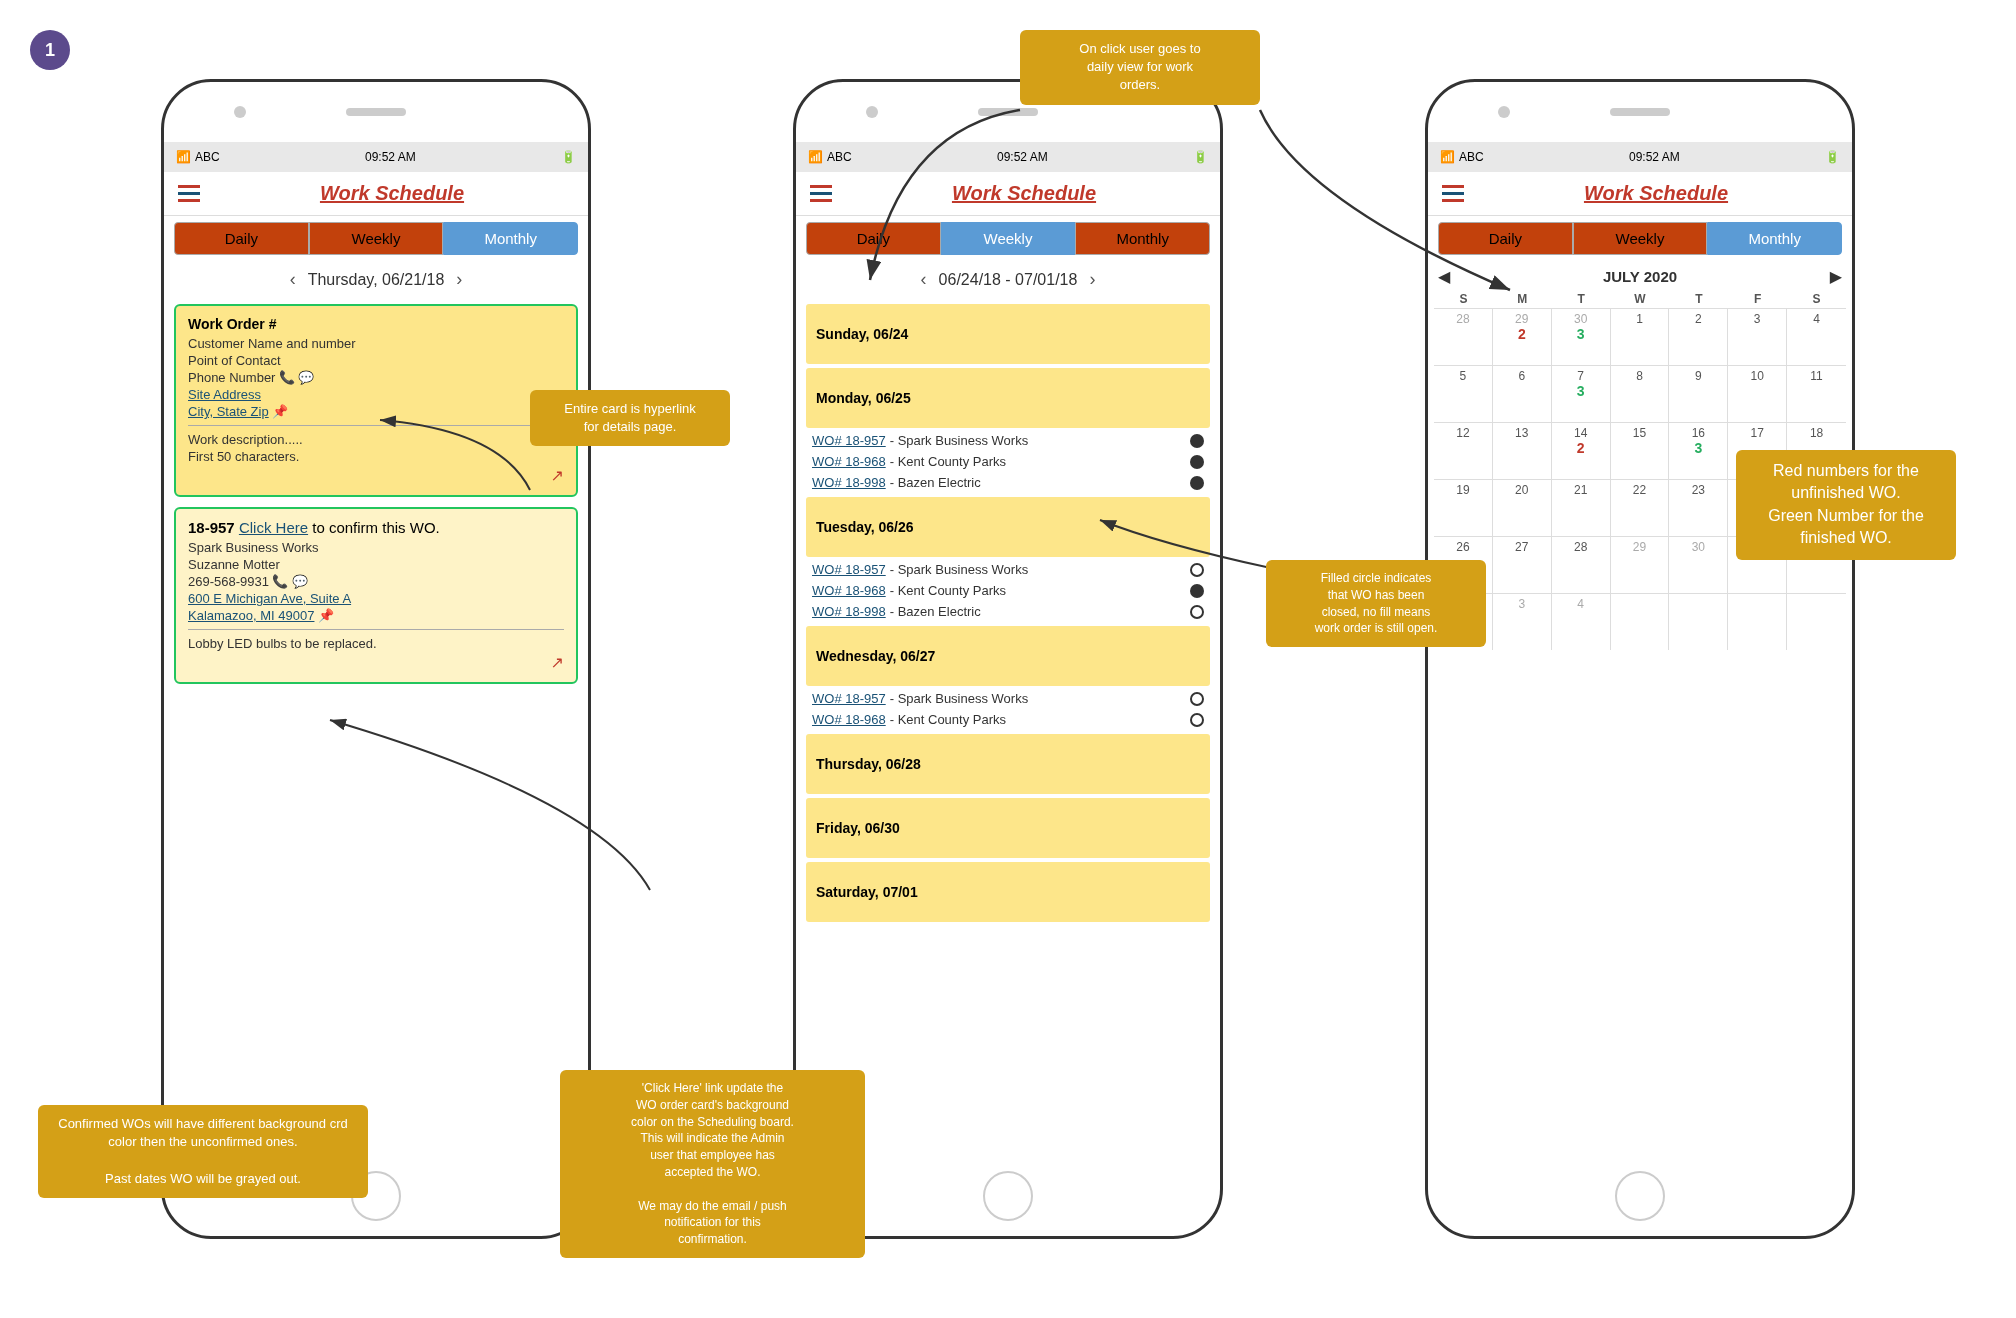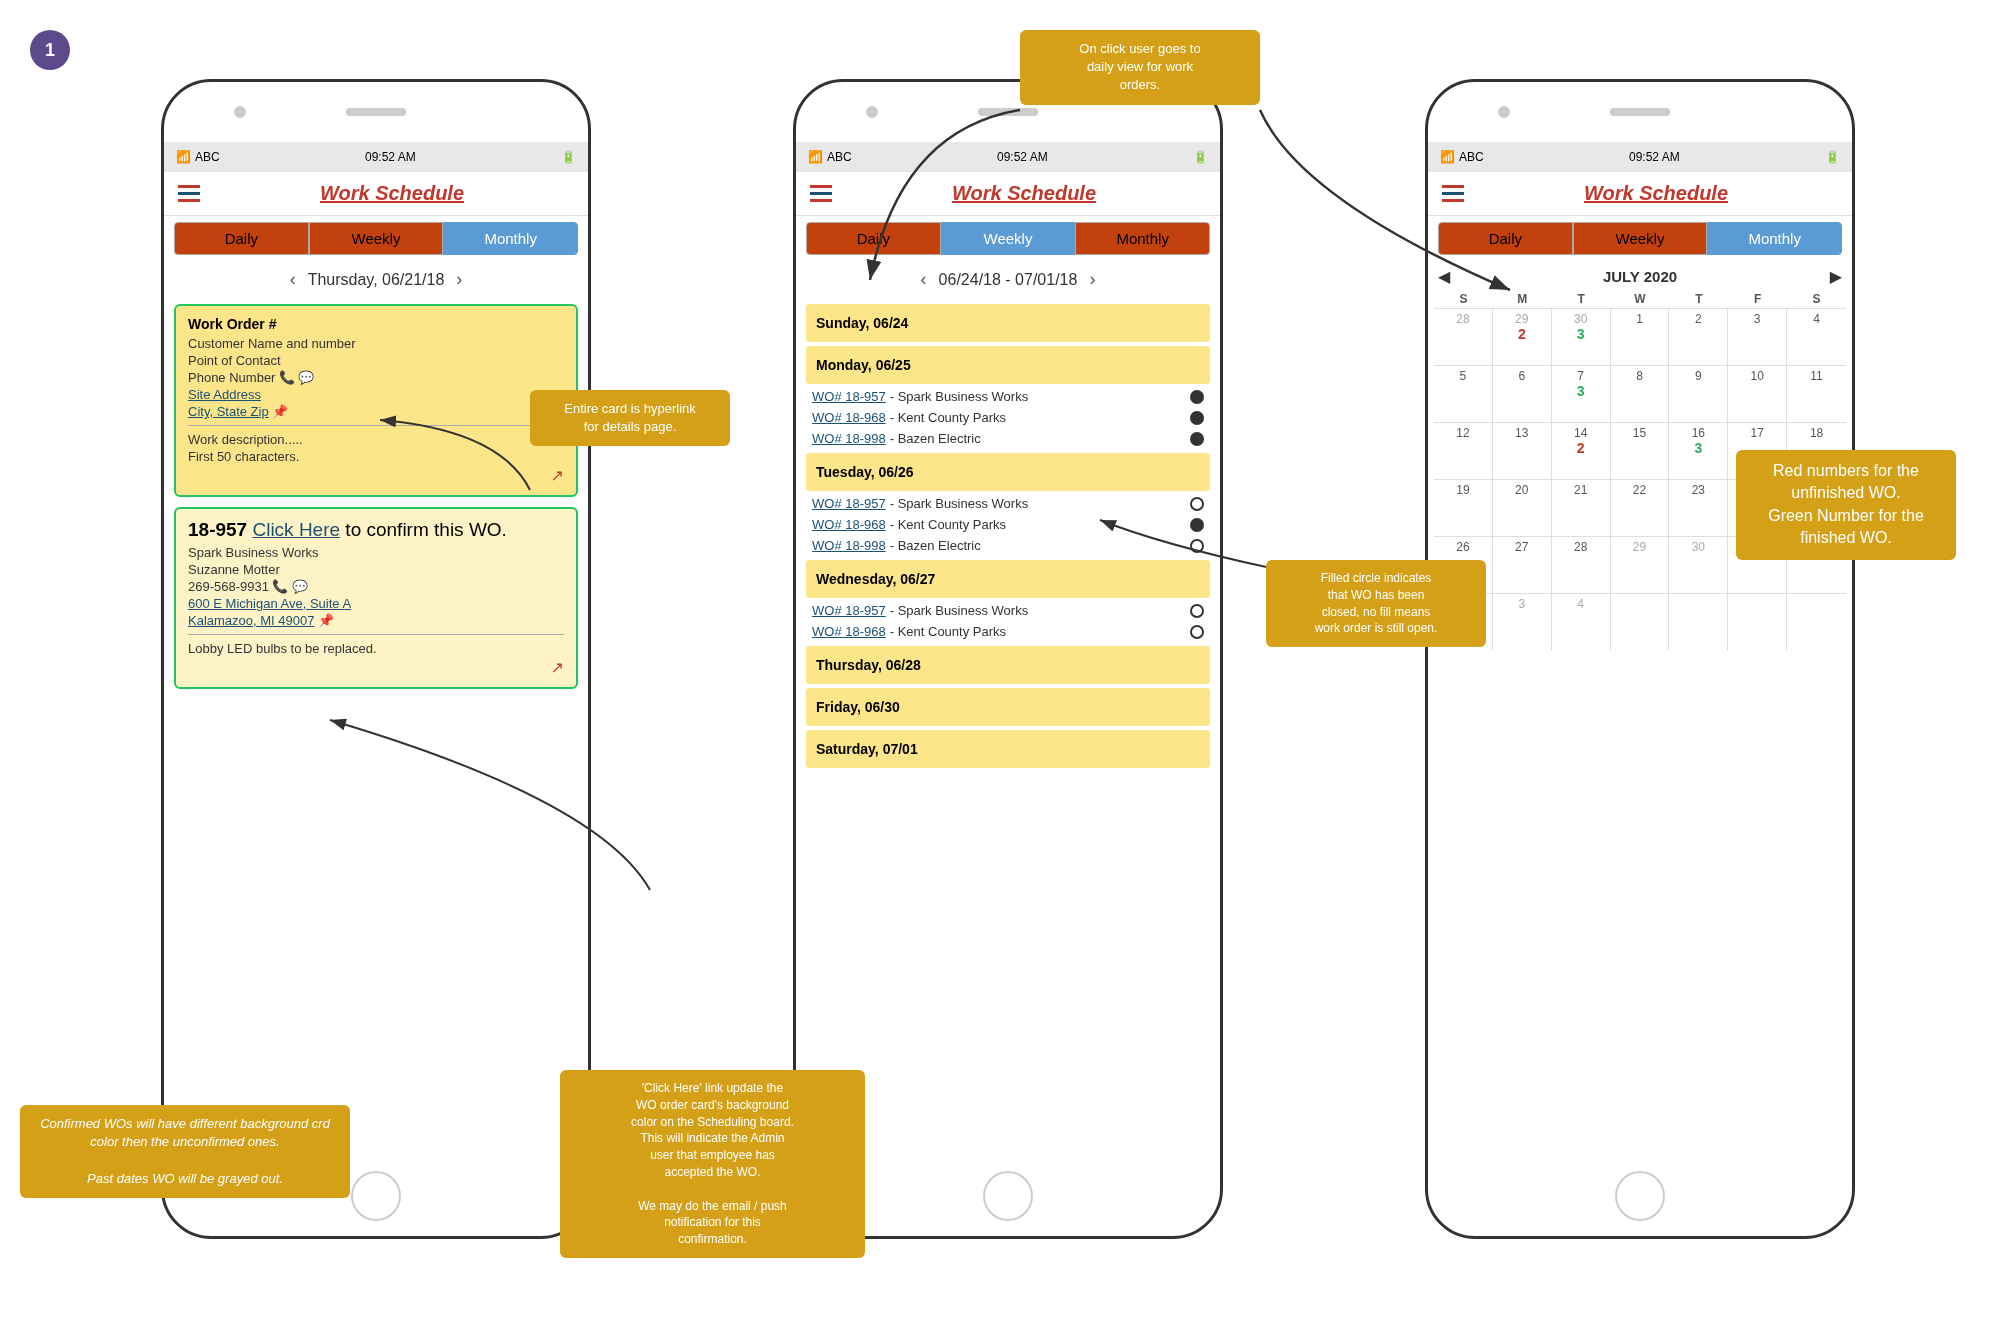--- a/index.html
+++ b/index.html
@@ -191,40 +191,40 @@
 
     .wo-card-title {
       font-weight: bold;
       font-size: 14px;
       margin-bottom: 4px;
     }
 
     .wo-card-row { margin-bottom: 2px; color: #333; }
     .wo-card-link { color: #1a5276; text-decoration: underline; }
 
-    .wo-confirm-text { font-size: 19px; margin-bottom: 4px; }
+    .wo-confirm-text { font-size: 15px; margin-bottom: 4px; }
     .wo-confirm-link { color: #1a5276; text-decoration: underline; }
 
     .wo-card-divider {
       border: none;
       border-top: 1px solid #aaa;
       margin: 6px 0;
     }
 
     .wo-card-footer {
       display: flex;
       justify-content: flex-end;
     }
 
     .arrow-icon { color: #c0392b; font-size: 16px; }
 
     
     .week-day-header {
       background: #fde68a;
-      padding: 11px 10px;
+      padding: 22px 10px;
       font-size: 14px;
       font-weight: bold;
       margin-bottom: 2px;
       border-radius: 3px;
     }
 
     .week-wo-item {
       display: flex;
       align-items: center;
       padding: 3px 6px;
@@ -735,21 +735,21 @@
   </div>
 
 </div>
 
 <div style="position:absolute; top:0; left:0; width:2016px; height:1318px; pointer-events:none;">
 
   <div class="callout" style="top: 390px; left: 530px; width: 200px; pointer-events:none;">
     Entire card is hyperlink<br>for details page.
   </div>
 
-  <div class="callout" style="bottom: 120px; left: 20px; width: 330px; text-align:center; pointer-events:none;font-style:italic;">
+  <div class="callout" style="bottom: 120px; left: 38px; width: 330px; text-align:center; pointer-events:none;">
     Confirmed WOs will have different background crd<br>color then the unconfirmed ones.<br><br>Past dates WO will be grayed out.
   </div>
 
   <div class="callout" style="bottom: 60px; left: 560px; width: 305px; pointer-events:none; font-size:12px;">
     'Click Here' link update the<br>WO order card's background<br>color on the Scheduling board.<br>This will indicate the Admin<br>user that employee has<br>accepted the WO.<br><br>We may do the email / push<br>notification for this<br>confirmation.
   </div>
 
   <div class="callout" style="top: 30px; left: 1020px; width: 240px; pointer-events:none;">
     On click user goes to<br>daily view for work<br>orders.
   </div>

